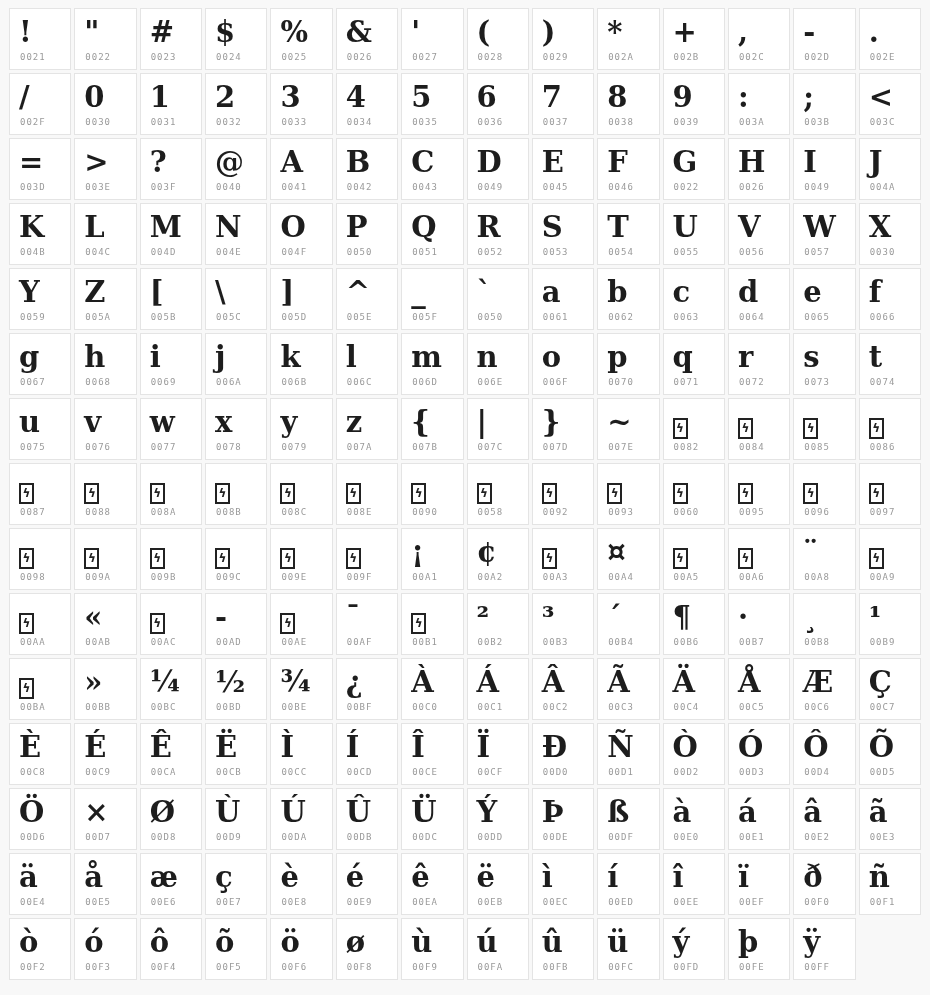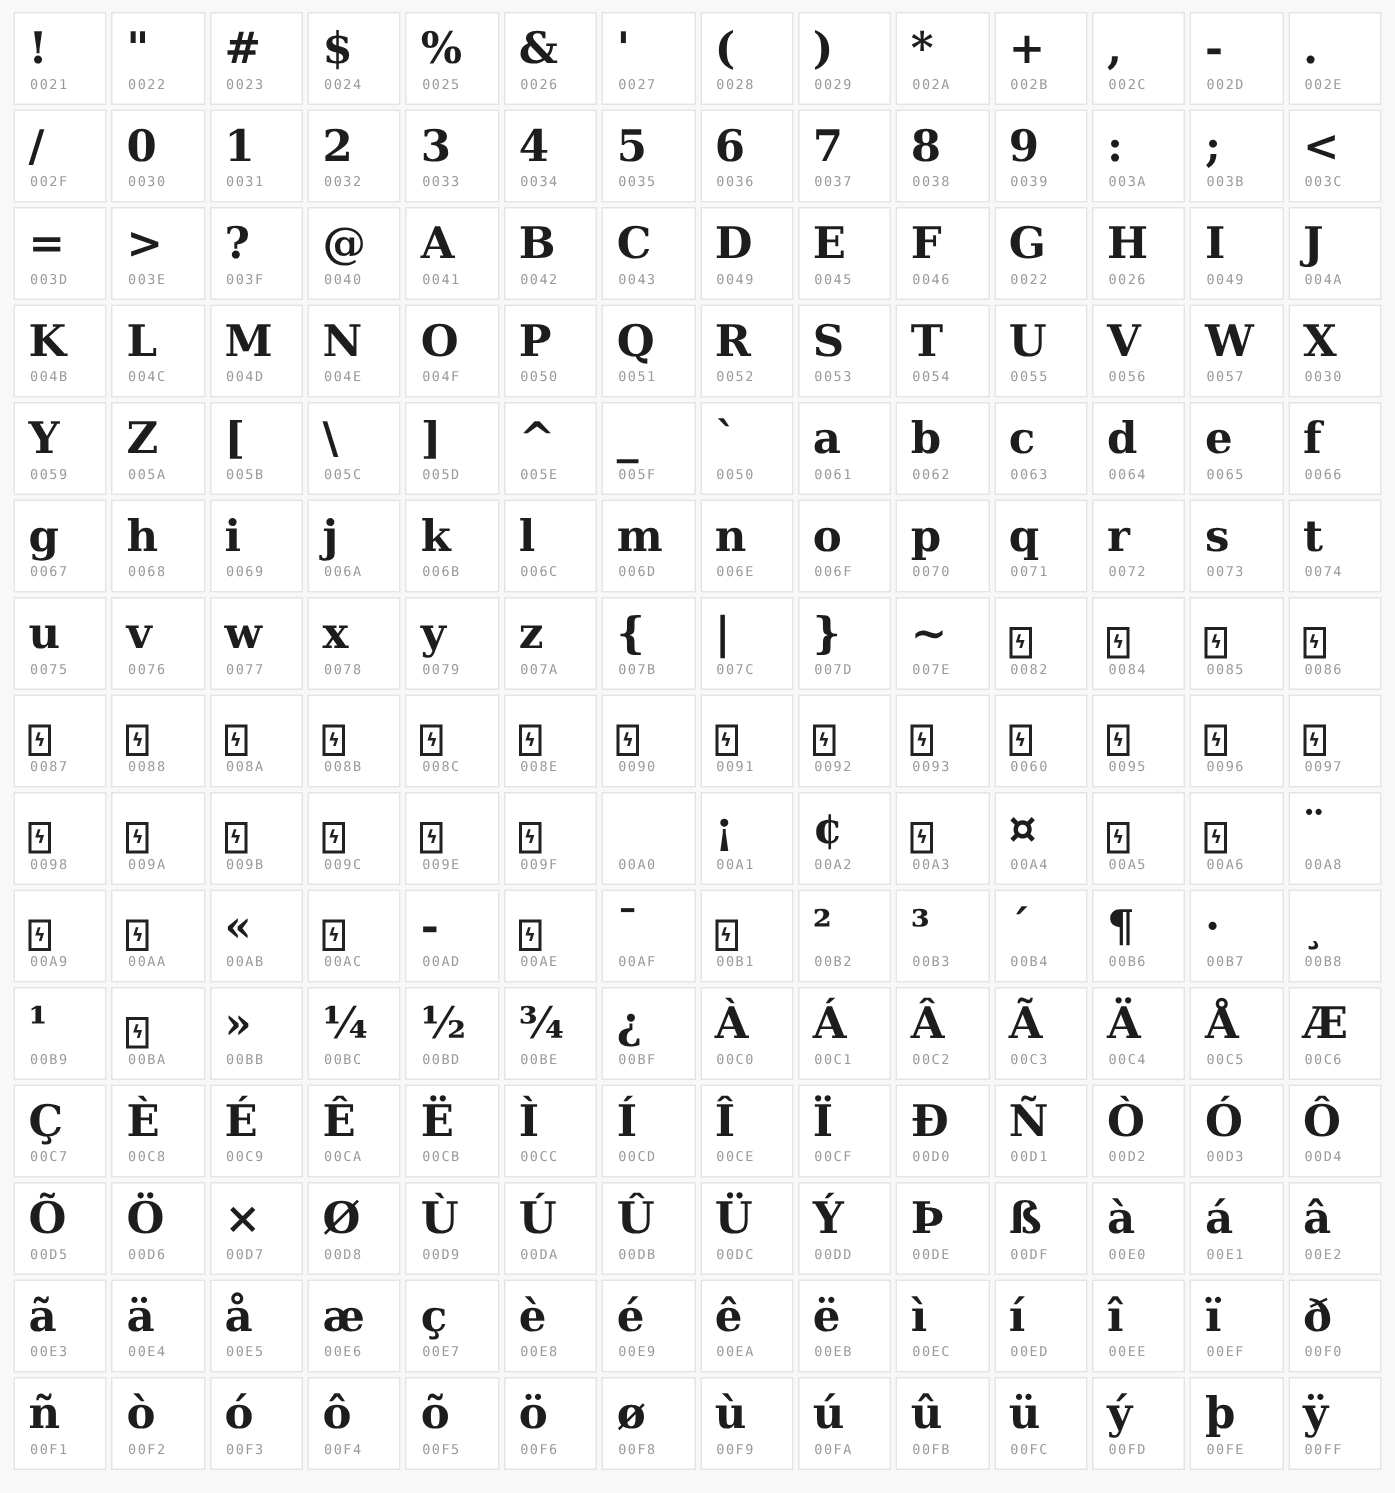--- a/index.html
+++ b/index.html
@@ -481,21 +481,21 @@
     <div class="cell">
     <div class="glyph"><span class="notdef">
           <span class="notdef-bolt">ϟ</span>
         </span></div>
     <div class="code">0090</div>
   </div>
     <div class="cell">
     <div class="glyph"><span class="notdef">
           <span class="notdef-bolt">ϟ</span>
         </span></div>
-    <div class="code">0091</div>
+    <div class="code">0058</div>
   </div>
     <div class="cell">
     <div class="glyph"><span class="notdef">
           <span class="notdef-bolt">ϟ</span>
         </span></div>
     <div class="code">0092</div>
   </div>
     <div class="cell">
     <div class="glyph"><span class="notdef">
           <span class="notdef-bolt">ϟ</span>
@@ -554,24 +554,20 @@
     <div class="glyph"><span class="notdef">
           <span class="notdef-bolt">ϟ</span>
         </span></div>
     <div class="code">009E</div>
   </div>
     <div class="cell">
     <div class="glyph"><span class="notdef">
           <span class="notdef-bolt">ϟ</span>
         </span></div>
     <div class="code">009F</div>
-  </div>
-    <div class="cell">
-    <div class="glyph"></div>
-    <div class="code">00A0</div>
   </div>
     <div class="cell">
     <div class="glyph">¡</div>
     <div class="code">00A1</div>
   </div>
     <div class="cell">
     <div class="glyph">¢</div>
     <div class="code">00A2</div>
   </div>
     <div class="cell">

